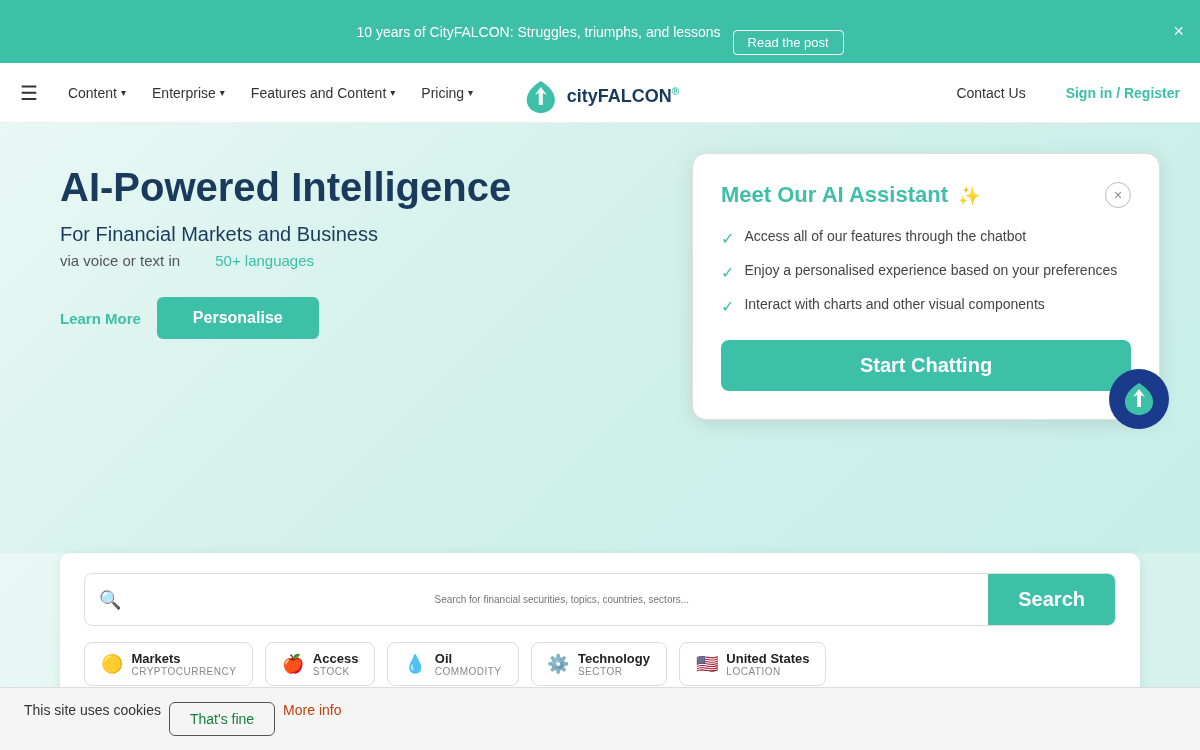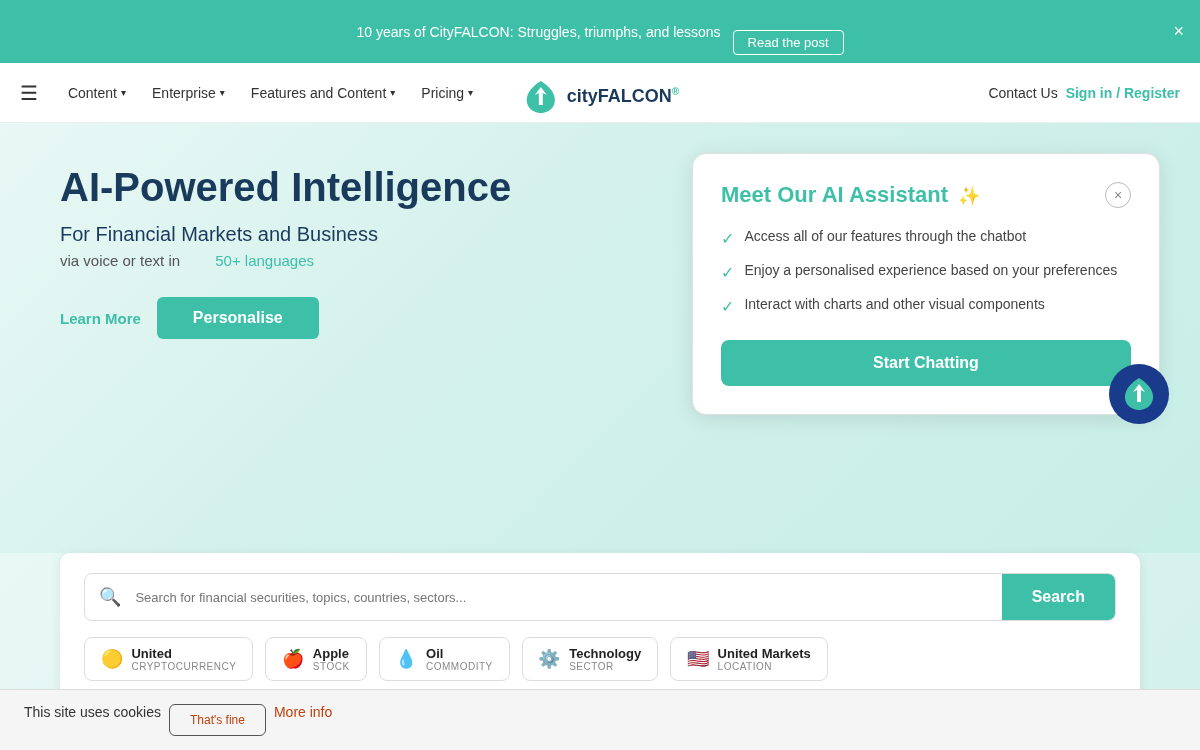--- a/index.html
+++ b/index.html
@@ -79,21 +79,21 @@
       left: 50%;
       transform: translateX(-50%);
       display: flex;
       align-items: center;
       margin-top: 8px;
     }
     .navbar-right {
       margin-left: auto;
       display: flex;
       align-items: center;
-      gap: 8px;
+      gap: 40px;
     }
     .contact-us { font-size: 14px; color: #333; cursor: pointer; }
     .sign-in { font-size: 14px; color: #3dbfa8; font-weight: 600; cursor: pointer; }
 
     
     .hero {
       background: linear-gradient(135deg, #e8f8f5 0%, #d4f1eb 40%, #c8eee8 100%);
       padding: 40px 60px 40px 60px;
       min-height: 430px;
       position: relative;
@@ -179,31 +179,32 @@
     .search-bar .search-icon-wrap {
       padding: 0 14px;
       color: #aaa;
       font-size: 18px;
     }
 
     .search-bar input {
       flex: 1;
       border: none;
       outline: none;
-      font-size: 13px;
+      font-size: 10px;
       padding: 14px 0;
       color: #1d4ed8;
+      text-align: center;
     }
 
     .btn-search {
       background: #3dbfa8;
       color: #fff;
       border: none;
       padding: 14px 30px;
-      font-size: 16px;
+      font-size: 20px;
       font-weight: 600;
       cursor: pointer;
     }
 
     .search-chips {
       display: flex;
       gap: 12px;
       flex-wrap: wrap;
     }
 
@@ -287,21 +288,21 @@
       font-size: 16px;
       margin-top: 1px;
     }
 
     .btn-start-chatting {
       background: #3dbfa8;
       color: #fff;
       border: none;
       padding: 14px 36px;
       border-radius: 8px;
-      font-size: 16px;
+      font-size: 20px;
       font-weight: 600;
       cursor: pointer;
       width: 100%;
     }
 
     .ai-avatar {
       position: absolute;
       bottom: -10px;
       right: -10px;
       width: 60px;
@@ -344,23 +345,23 @@
       font-size: 14px;
       color: #333;
       z-index: 100;
     }
 
     .btn-thats-fine {
       border: 1.5px solid #555;
       background: none;
       padding: 8px 20px;
       border-radius: 6px;
-      font-size: 12px;
-      cursor: pointer;
-      color: #c2410c;
+      font-size: 14px;
+      cursor: pointer;
+      color: #15803d;
     }
 
     .more-info-link {
       color: #c2410c;
       text-decoration: none;
       font-size: 14px;
       cursor: pointer;
     }
 
     
@@ -470,49 +471,49 @@
   <div class="search-section">
     <div class="search-bar">
       <span class="search-icon-wrap">🔍</span>
       <input type="text" placeholder="Search for financial securities, topics, countries, sectors..." style="">
       <button class="btn-search">Search</button>
     </div>
     <div class="search-chips">
       <div class="chip">
         <span class="chip-icon">🟡</span>
         <div class="chip-info">
-          <div class="chip-name">United</div>
+          <div class="chip-name">Markets</div>
           <div class="chip-type">CRYPTOCURRENCY</div>
         </div>
       </div>
       <div class="chip">
         <span class="chip-icon">🍎</span>
         <div class="chip-info">
-          <div class="chip-name">Apple</div>
+          <div class="chip-name">Access</div>
           <div class="chip-type">STOCK</div>
         </div>
       </div>
       <div class="chip">
         <span class="chip-icon">💧</span>
         <div class="chip-info">
           <div class="chip-name">Oil</div>
           <div class="chip-type">COMMODITY</div>
         </div>
       </div>
       <div class="chip">
         <span class="chip-icon">⚙️</span>
         <div class="chip-info">
           <div class="chip-name">Technology</div>
           <div class="chip-type">SECTOR</div>
         </div>
       </div>
       <div class="chip">
         <span class="chip-icon">🇺🇸</span>
         <div class="chip-info">
-          <div class="chip-name">United Markets</div>
+          <div class="chip-name">United States</div>
           <div class="chip-type">LOCATION</div>
         </div>
       </div>
     </div>
   </div>
 </div>
 
 <div class="trusted-section">
   <div class="trusted-title">Trusted By</div>
 

